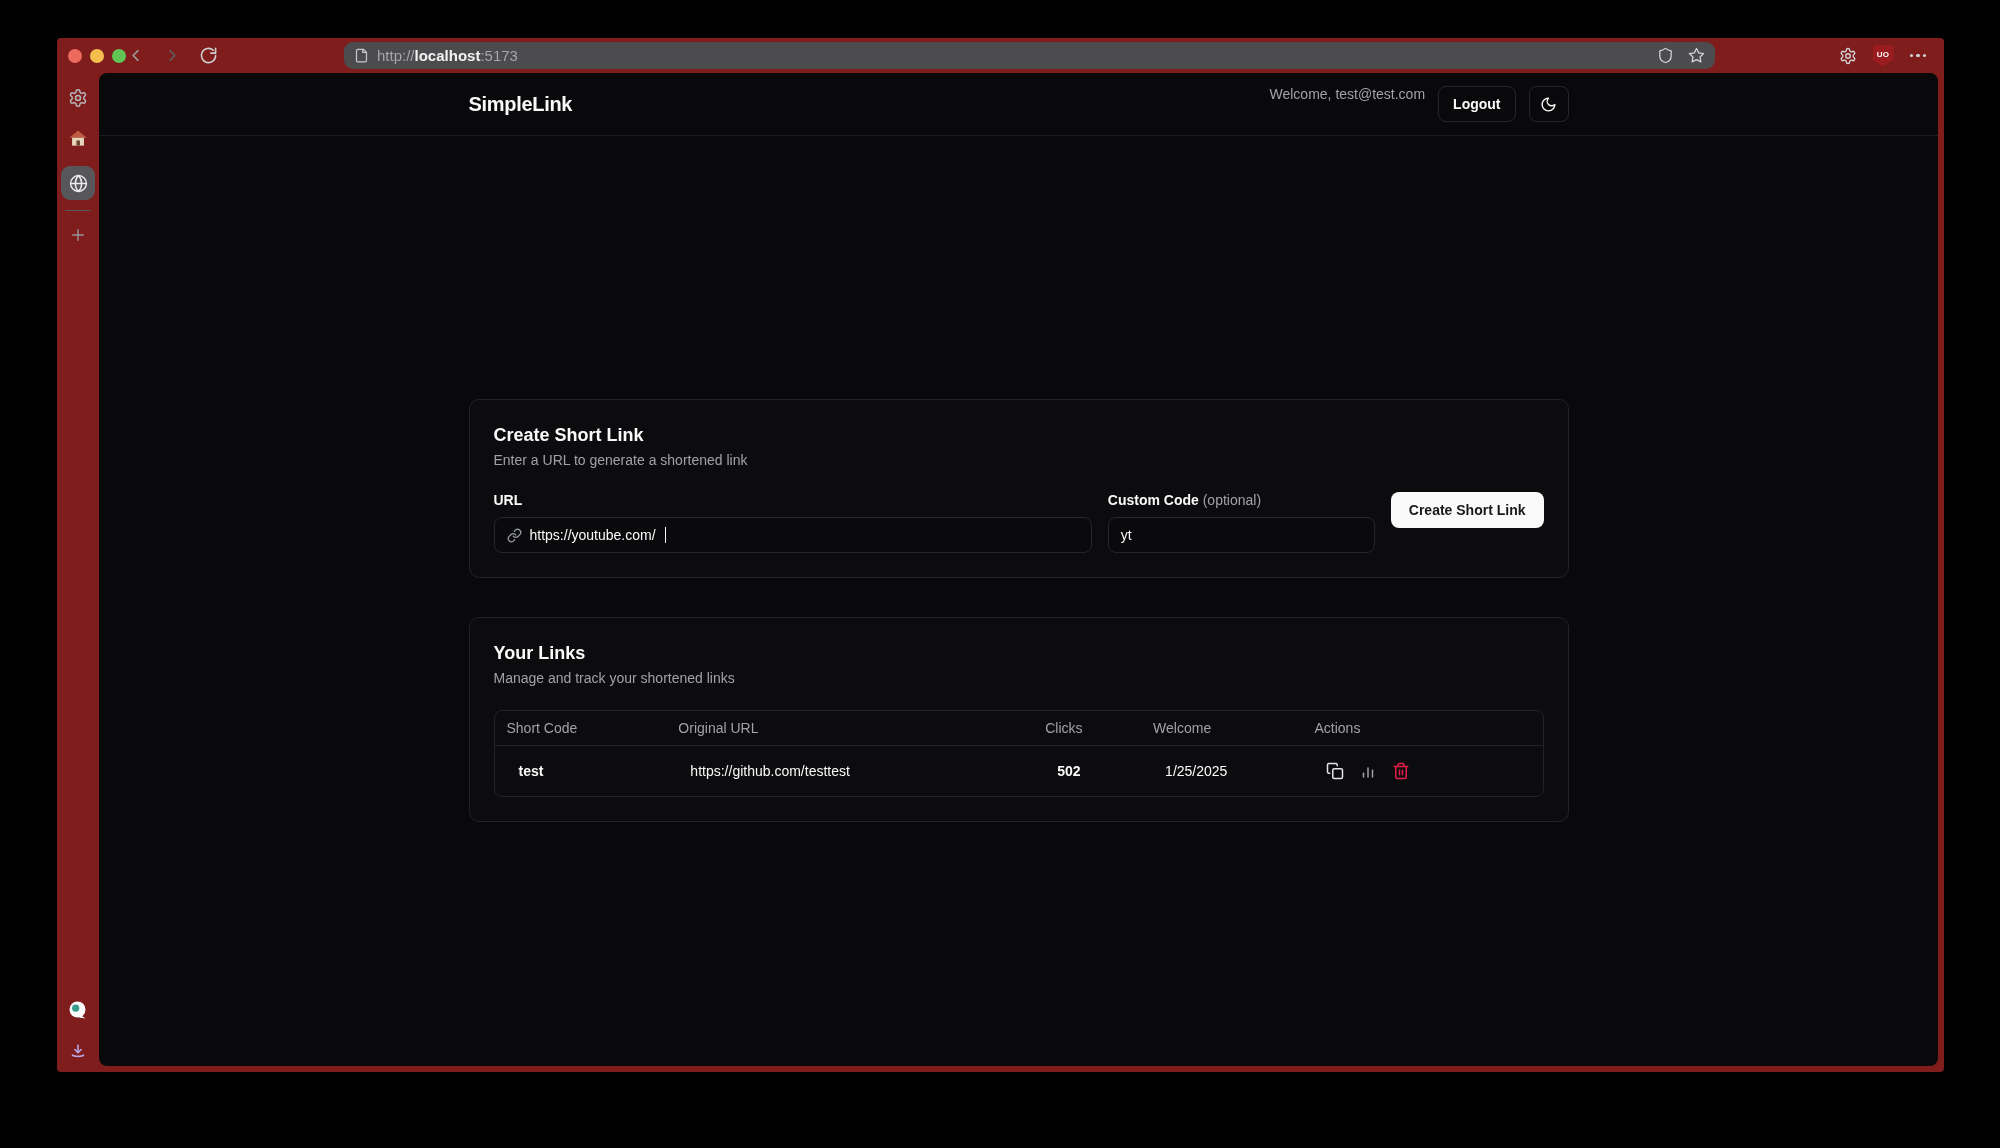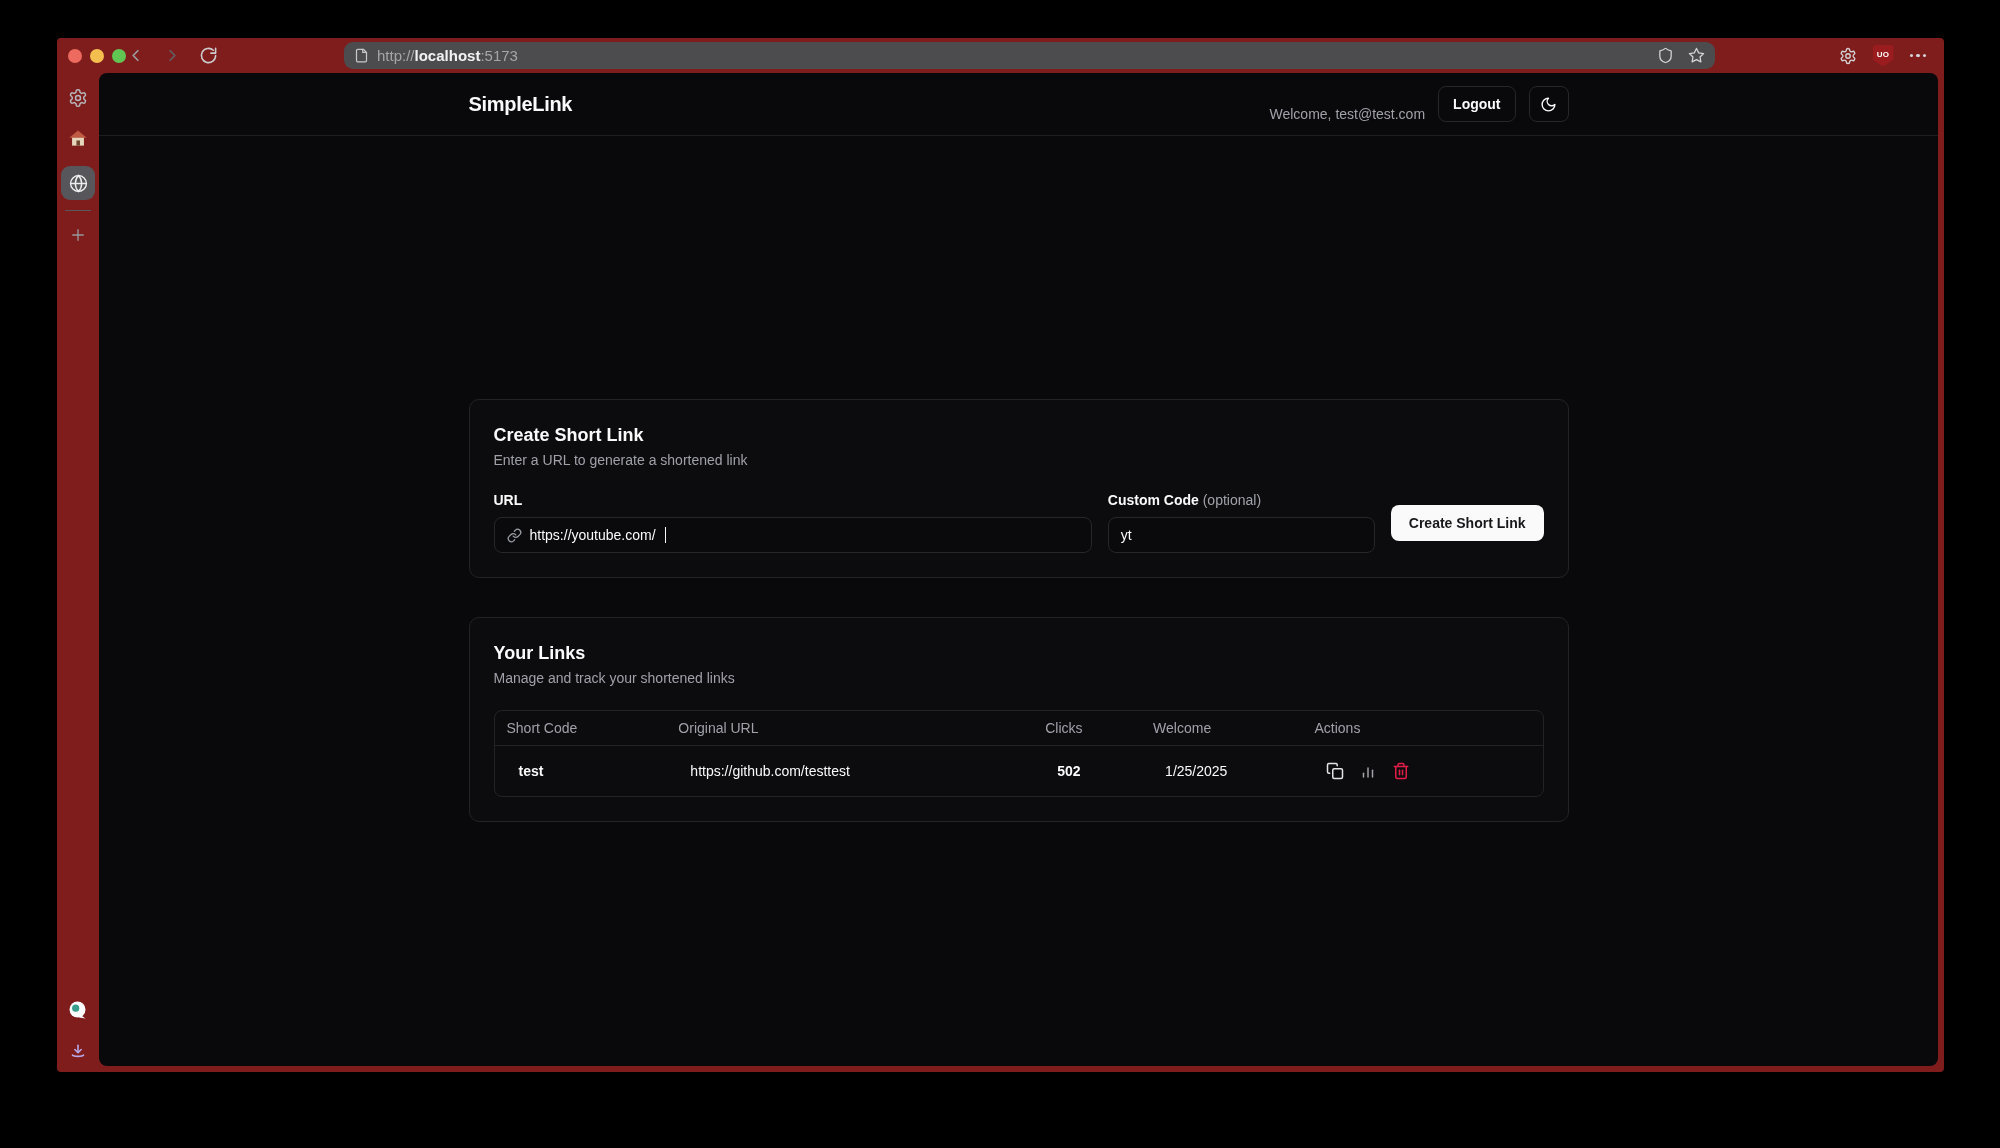--- a/index.html
+++ b/index.html
@@ -70,39 +70,39 @@
   .content {
     flex:1; margin:0 6px 6px 0; border-radius:8px; background:#09090b;
     overflow:hidden; display:flex; flex-direction:column;
   }
 
   
   .container { width:1100px; margin:0 auto; }
   .app-header { height:63px; border-bottom:1px solid #1d1d21; flex:0 0 auto; }
   .app-header .container { height:100%; display:flex; align-items:center; justify-content:space-between; }
   .brand { font-size:20px; font-weight:700; letter-spacing:-0.3px; color:#fafafa; }
-  .header-right { display:flex; align-items:flex-end; gap:13px; }
+  .header-right { display:flex; align-items:flex-start; gap:13px; }
   .welcome { font-size:14px; color:#a1a1aa; }
   .btn-outline {
     background:transparent; border:1px solid #27272b; border-radius:8px;
     color:#fafafa; font-size:14px; font-weight:600; height:36px; padding:0 14px;
     font-family:inherit; display:flex; align-items:center; cursor:default;
   }
   .btn-icon { width:40px; justify-content:center; padding:0; }
   .btn-icon svg { width:17px; height:17px; color:#fafafa; }
 
   main { padding-top:263px; }
   .card {
     border:1px solid #232327; border-radius:10px; background:#0c0c0e; padding:24px;
   }
   .card + .card { margin-top:39px; }
   .card-title { font-size:18px; font-weight:700; line-height:22px; margin-bottom:4px; color:#fafafa; }
   .card-sub { font-size:14px; color:#a1a1aa; line-height:20px; margin-bottom:22px; }
 
-  .form-row { display:flex; gap:16px; align-items:center; }
+  .form-row { display:flex; gap:16px; align-items:flex-start; }
   .field { display:flex; flex-direction:column; }
   .field-url { flex:1; }
   .field-code { width:267px; flex:0 0 auto; }
   .field label { font-size:14px; font-weight:600; line-height:17px; margin-bottom:8px; color:#fafafa; }
   .field label .opt { font-weight:400; color:#a1a1aa; }
   .input {
     height:36px; border:1px solid #27272b; border-radius:8px; background:#0a0a0c;
     display:flex; align-items:center; padding:0 12px; font-size:14px; color:#fafafa; gap:8px;
   }
   .input .link-icon { width:15px; height:15px; color:#9ca0a8; flex:0 0 auto; }

